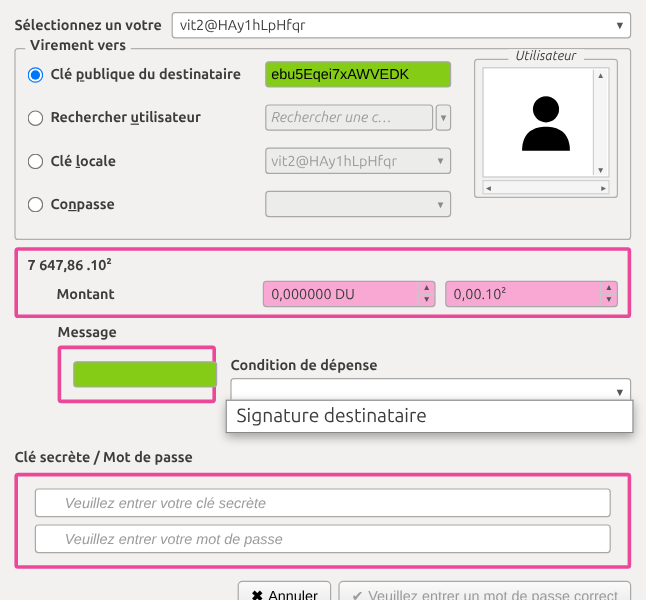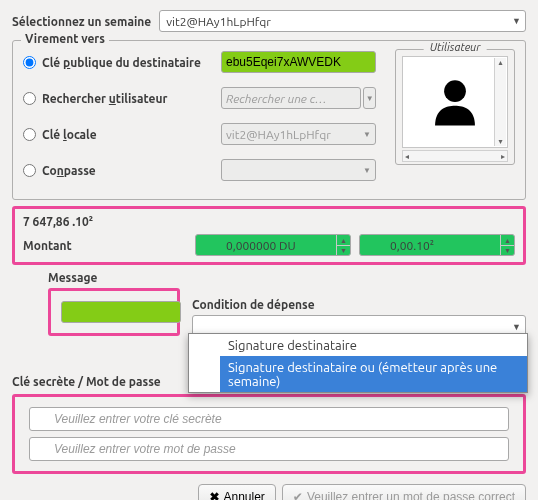--- a/index.html
+++ b/index.html
@@ -101,37 +101,37 @@
 .mini-scroll-h { margin-top:2px; height:12px; background:#f5f5f5; border:1px solid #d0d0d0; display:flex; justify-content:space-between; align-items:center; font-size:8px; color:#666; padding:0 2px;}
 .section-box {
   border: 3px solid #ec4899;
   border-radius: 3px;
   padding: 6px 8px;
   margin-top: 6px;
 }
 .spinner {
   display: flex; align-items: stretch;
   border: 1px solid #a8a8a8; border-radius: 3px;
-  background: #22c55e; height: 22px; padding-left: 24px;
+  background: #f9a8d4; height: 22px;
 }
 .spinner .val { flex:1; padding:0 6px; display:flex; align-items:center; font-size: 12px;}
 .spinner .arrows { width: 14px; border-left:1px solid #c8c8c8; display:flex; flex-direction:column;}
 .spinner .arrows div { flex:1; display:flex; align-items:center; justify-content:center; font-size:7px; color:#555;}
 .spinner .arrows div:first-child { border-bottom:1px solid #c8c8c8; }
 .dropdown-open {
   position: absolute;
   left: 188px;
   top: 333px;
   width: 340px;
   background: #fff;
   border: 1px solid #888;
   box-shadow: 0 3px 8px rgba(0,0,0,0.35);
   z-index: 10;
 }
-.dropdown-open .opt { padding: 4px 8px; font-size: 13px; margin-left: 31px; }
+.dropdown-open .opt { padding: 4px 8px; font-size: 16px; }
 .dropdown-open .opt.sel { background: #3a81d8; color: #fff; }
 .full-input {
   width: 100%; height: 24px;
   border: 1px solid #a8a8a8; border-radius: 3px;
   background: #fff; padding: 0 24px; font-size: 12px;
 }
 .full-input::placeholder { color: #9b9b9b; font-style: italic; }
 .footer { display:flex; justify-content:flex-end; gap:6px; margin-top:10px; }
 .btn {
   height: 26px; padding: 0 10px;
@@ -141,21 +141,21 @@
   font-size: 12px;
 }
 .btn.disabled { color:#9b9b9b; }
 .x-ico { font-weight:bold; font-size: 12px; }
 .chk-ico { font-size: 12px; color:#9b9b9b; }
 </style>
 </head>
 <body>
 
 <div class="row" style="margin-bottom:4px;">
-  <span class="bold">Sélectionnez un semaine</span>
+  <span class="bold">Sélectionnez un votre</span>
   <div class="select-field">
     <span>vit2@HAy1hLpHfqr</span>
     <span class="arrow">▼</span>
   </div>
 </div>
 
 <div class="fieldset" style="padding-right:140px; min-height:160px;">
   <span class="legend">Virement vers</span>
 
   <div class="radio-grid">
@@ -210,21 +210,21 @@
     <div class="mini-scroll-h">
         <span>◂</span>
         <span>▸</span>
       </div>
   </div>
 </div>
 
 <div class="section-box">
   <div class="bold" style="margin-bottom:6px;">7 647,86 .10²</div>
   <div class="row">
-    <span class="bold" style="width:164px;">Montant</span>
+    <span class="bold" style="width:164px;margin-left:24px;">Montant</span>
     <div class="spinner" style="flex:1;">
       <div class="val">0,000000 DU</div>
       <div class="arrows">
           <div>▲</div>
           <div>▼</div>
         </div>
     </div>
     <div class="spinner" style="flex:1;">
       <div class="val">0,00.10²</div>
       <div class="arrows">
@@ -246,21 +246,20 @@
     <div class="bold" style="margin-bottom:4px;">Condition de dépense</div>
     <div class="select-field" style="height:24px;">
       <span></span>
       <span class="arrow">▼</span>
     </div>
   </div>
 </div>
 
 <div class="dropdown-open">
   <div class="opt">Signature destinataire</div>
-  <div class="opt sel">Signature destinataire ou (émetteur après une semaine)</div>
 </div>
 
 <div style="margin-top:36px;">
   <div class="bold" style="margin-bottom:4px;">Clé secrète / Mot de passe</div>
   <div class="section-box" style="padding:10px 14px;">
     <input class="full-input" placeholder="Veuillez entrer votre clé secrète" style="">
     <div style="height:6px;"></div>
     <input class="full-input" type="password" placeholder="Veuillez entrer votre mot de passe" style="">
   </div>
 </div>

